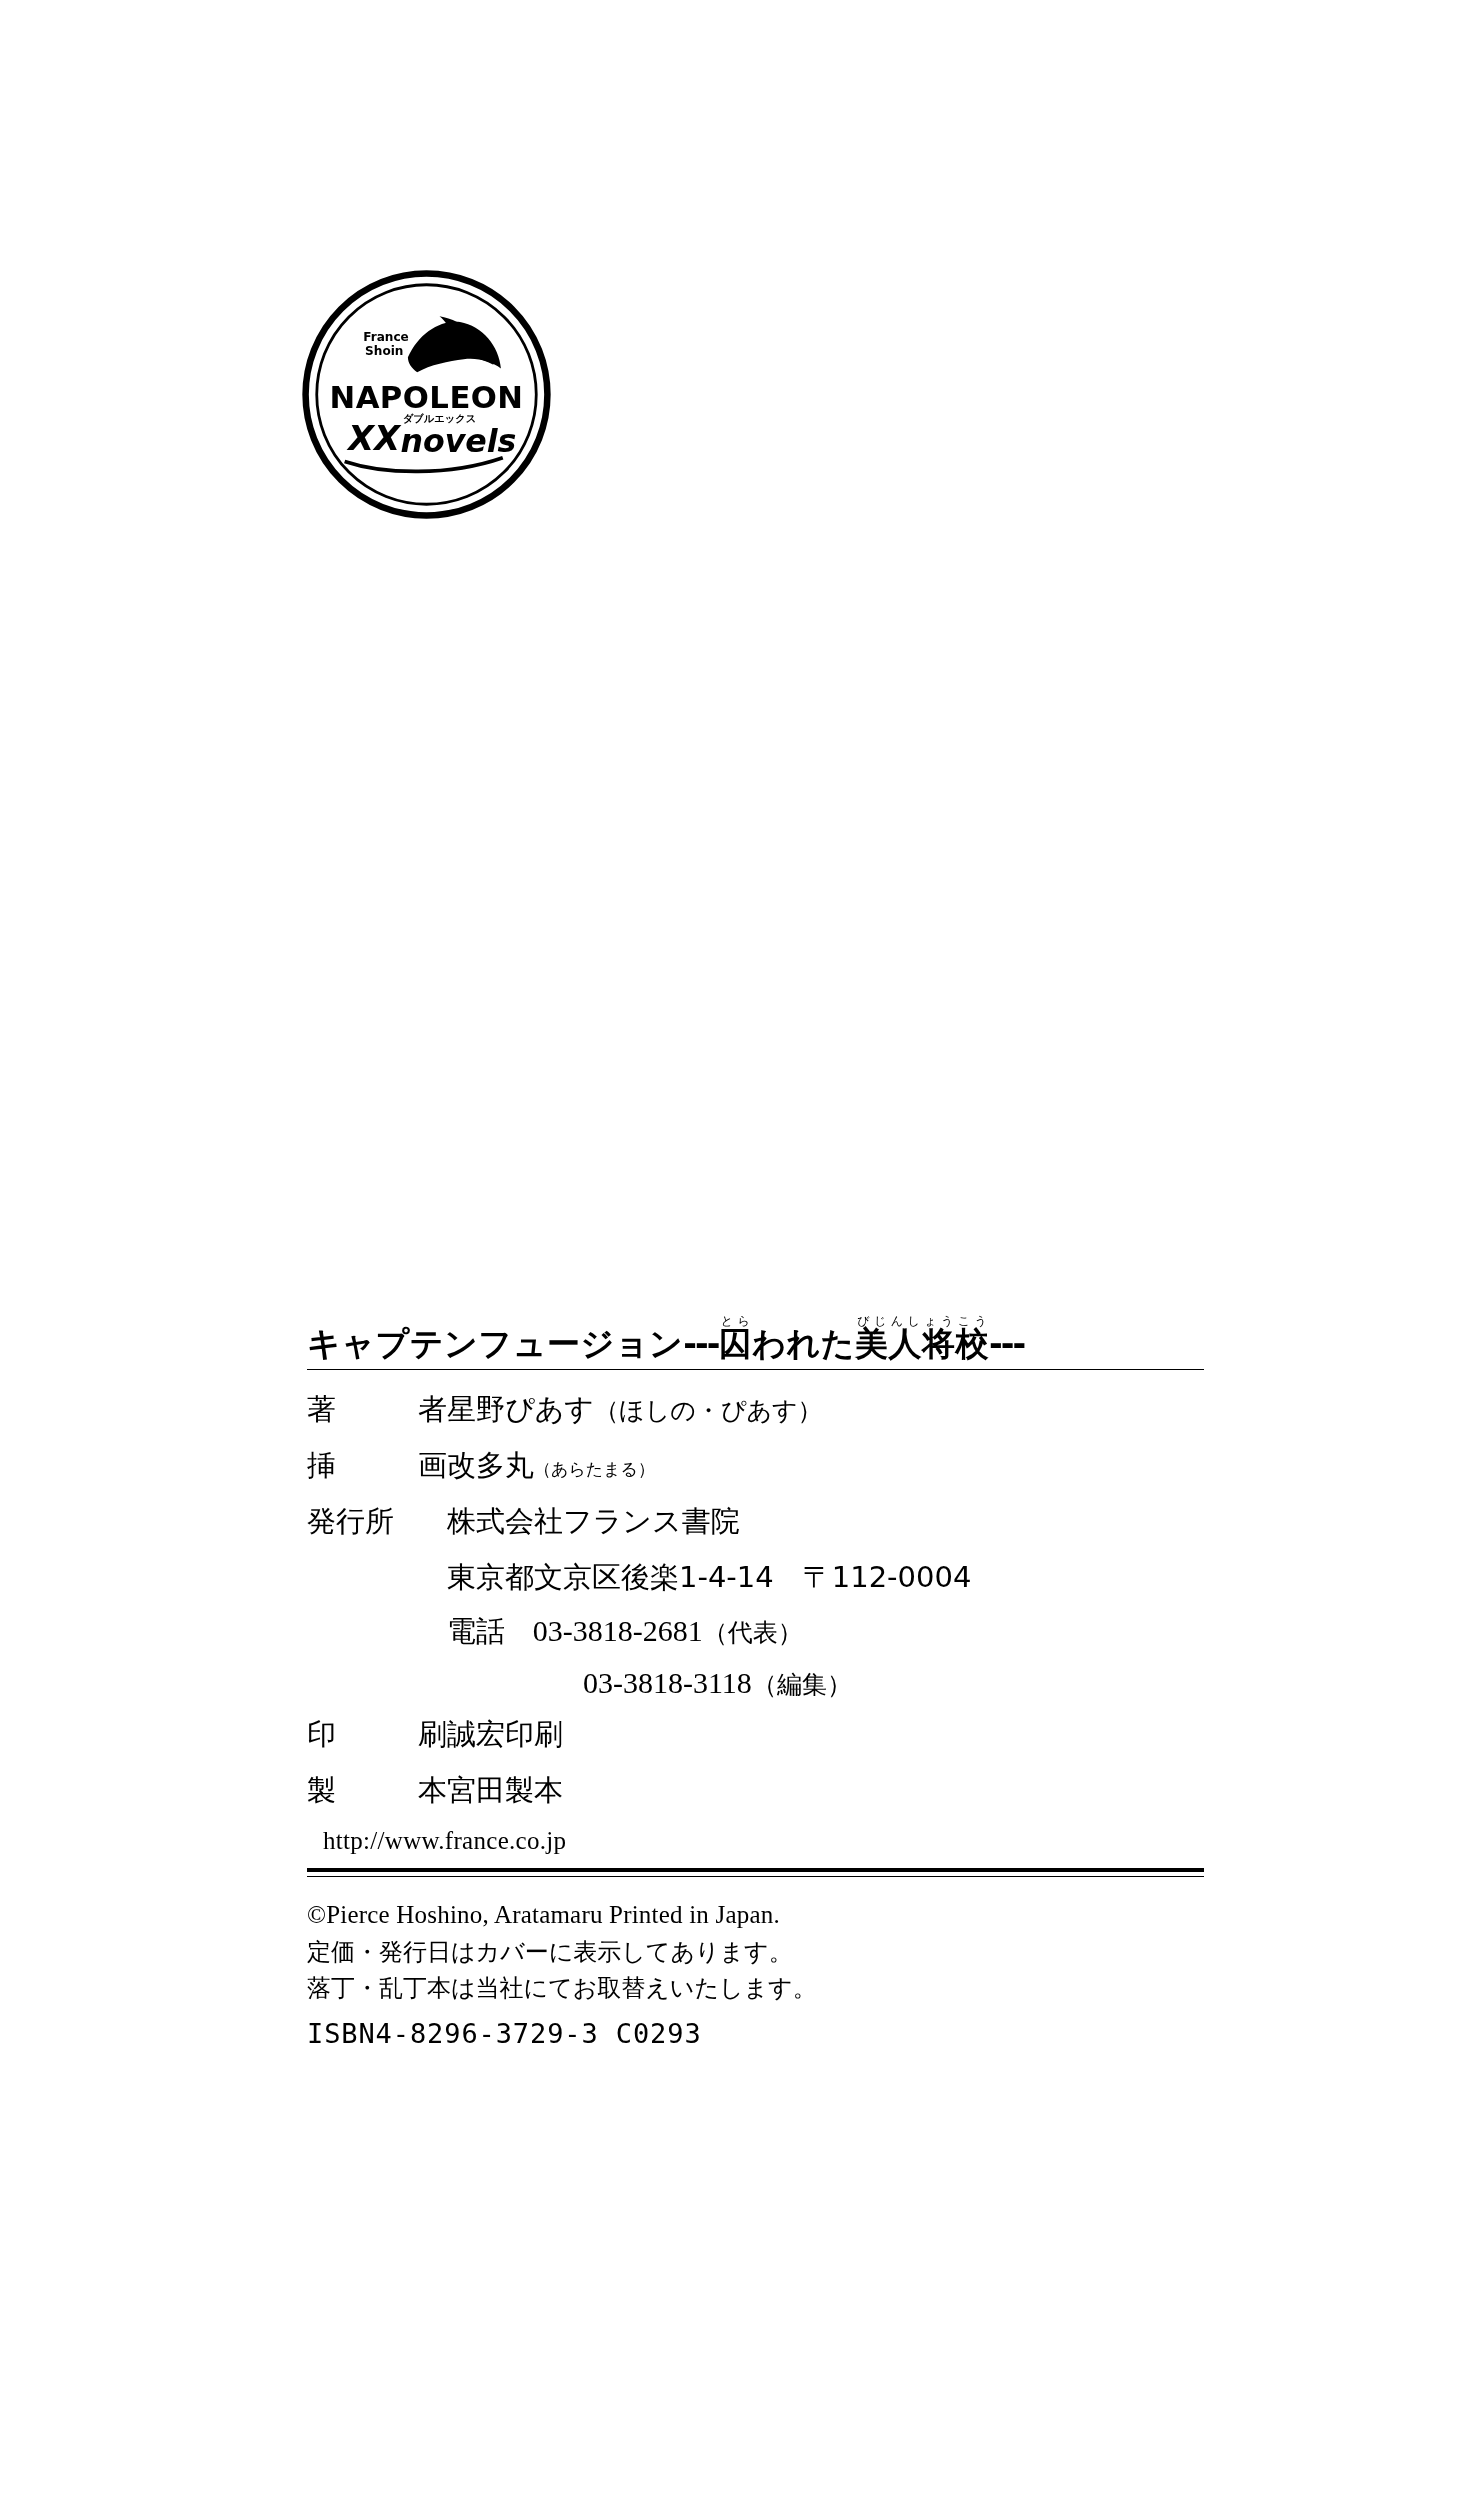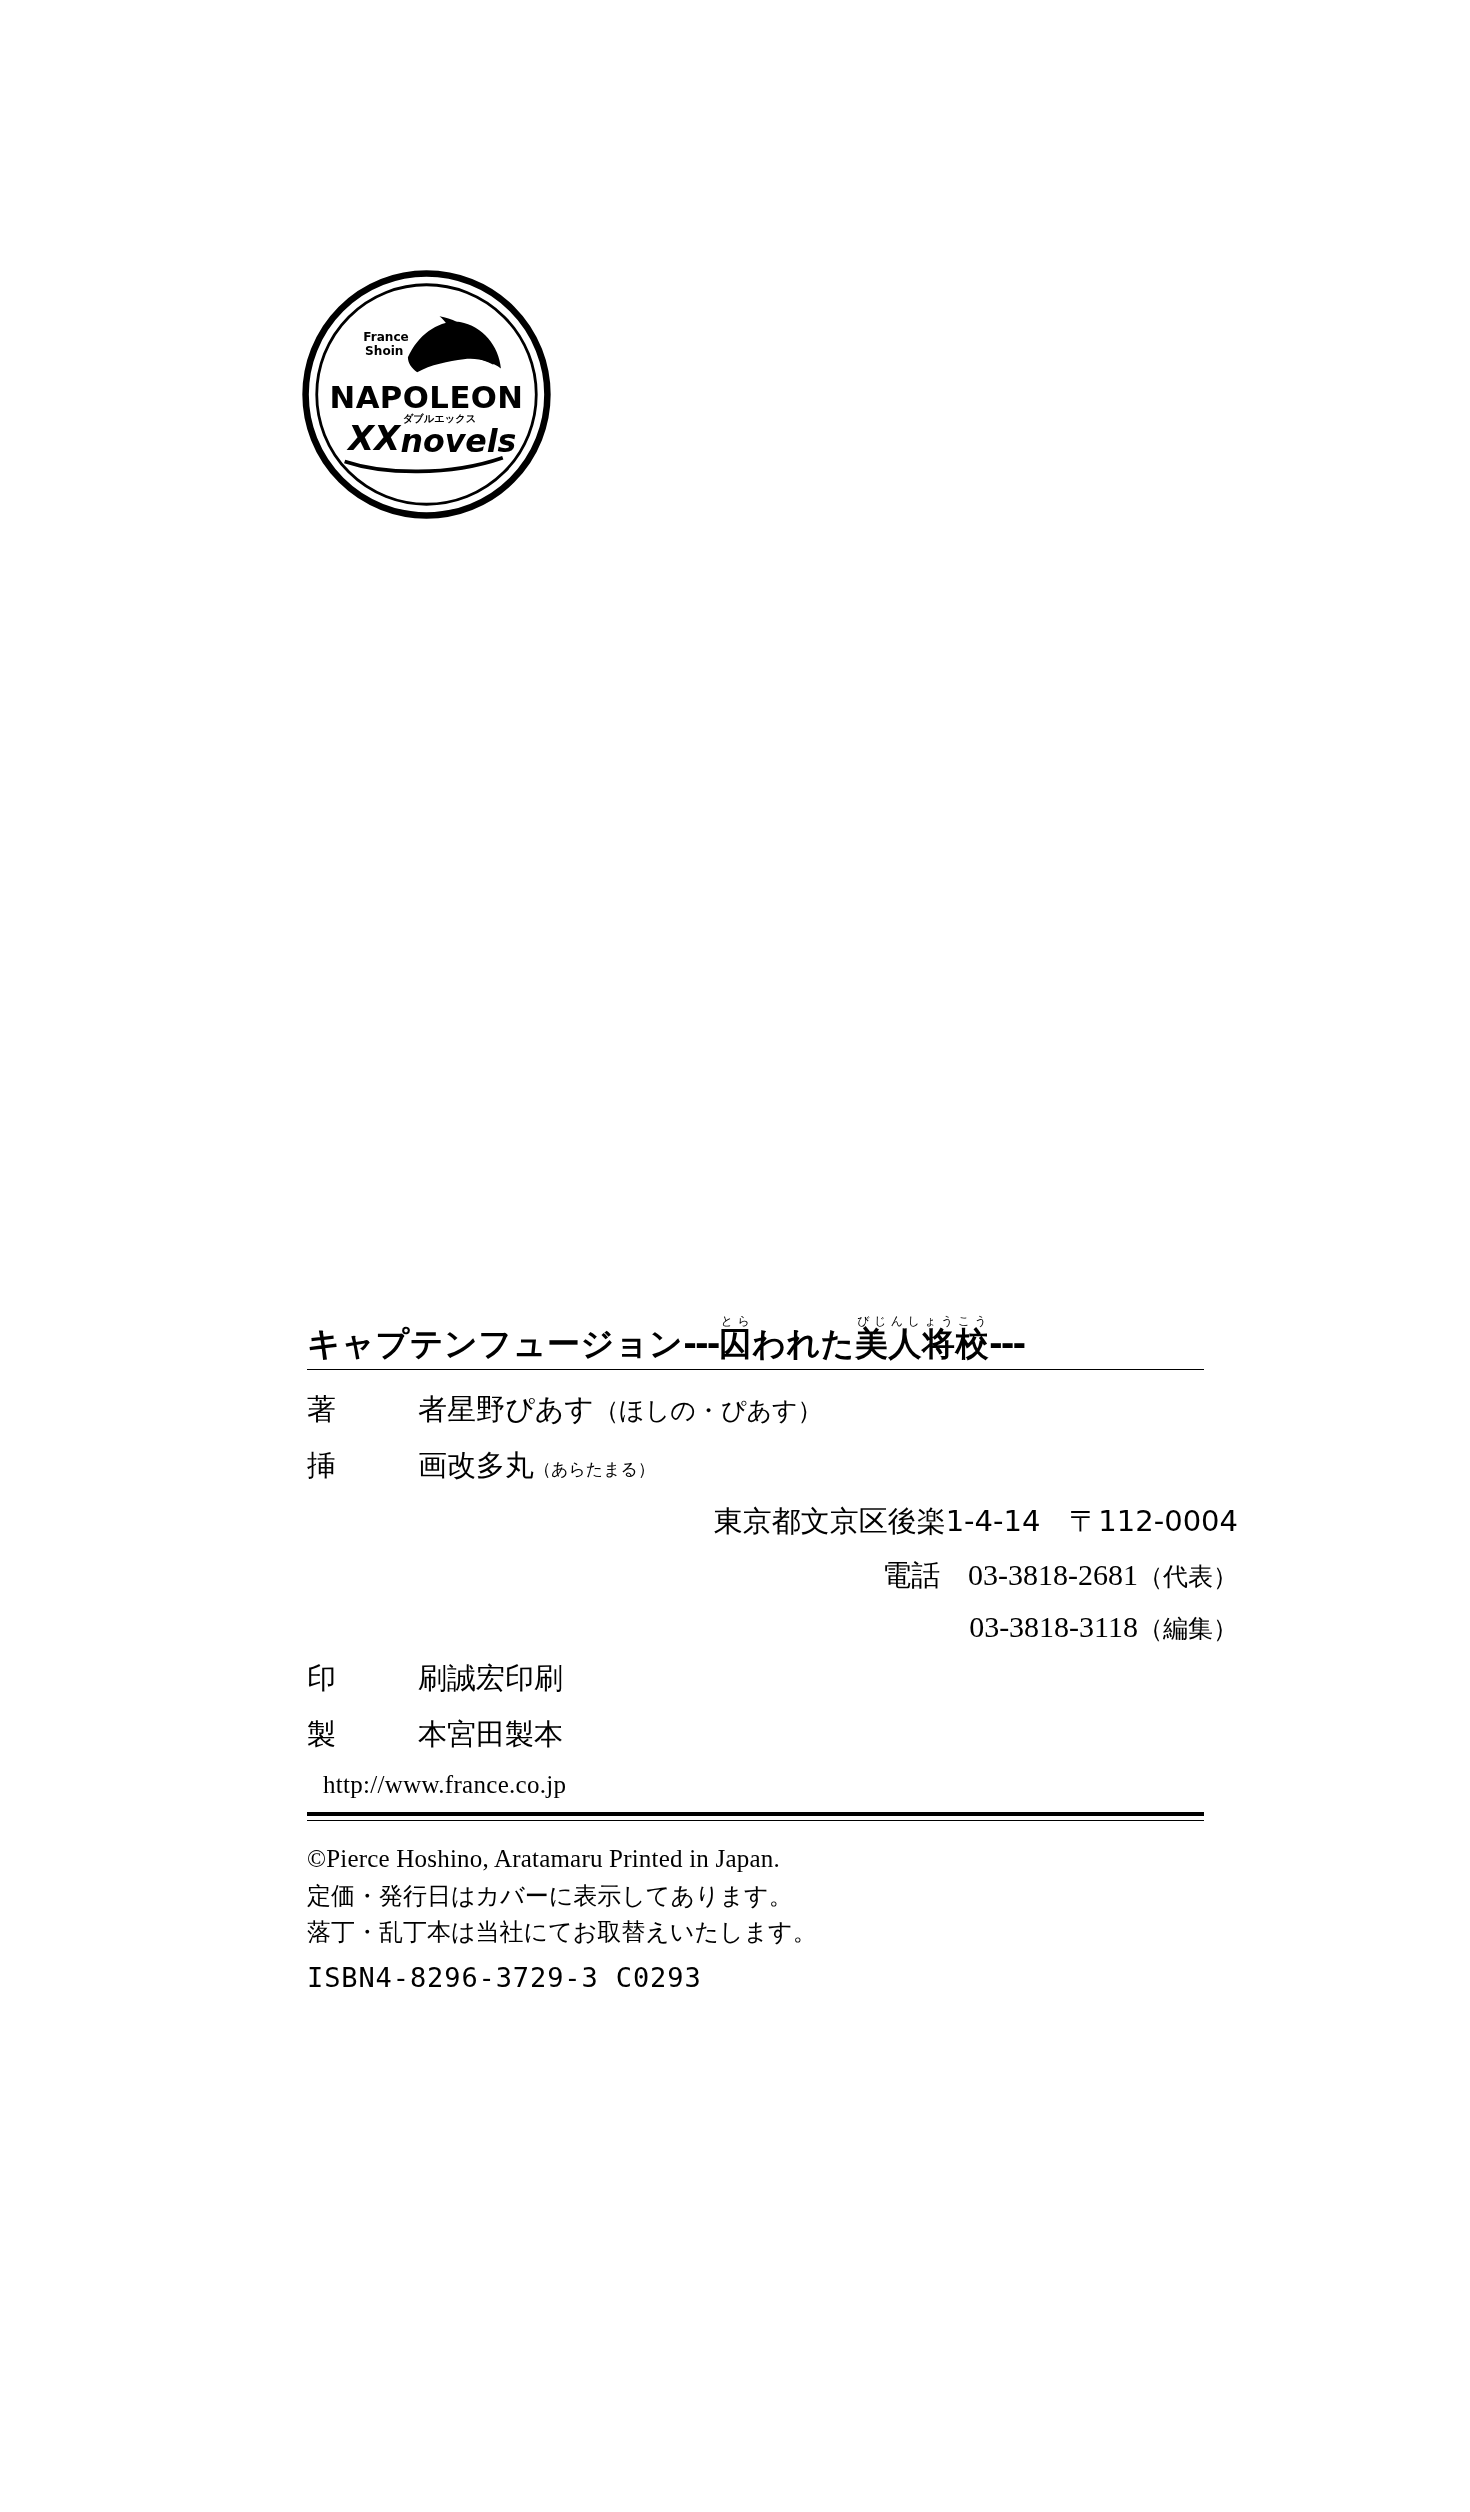--- a/index.html
+++ b/index.html
@@ -91,21 +91,20 @@
     font-size: 25px;
   }
   .row-value .small {
     font-size: 17px;
   }
   .sub-row {
     display: flex;
     align-items: baseline;
     margin-bottom: 14px;
     white-space: nowrap;
-    justify-content: flex-end;
   }
   .sub-indent { width: 140px; flex: 0 0 140px; }
   .sub-indent2 { width: 276px; flex: 0 0 276px; }
 
   .nums { font-family: "Liberation Serif", serif; font-size: 30px; }
   .url {
     font-family: "Liberation Serif", serif;
     font-size: 25px;
     margin-left: 16px;
     margin-top: 3.7px;
@@ -199,20 +198,28 @@
     <div class="row">
       <div class="row-label two">
         <span>挿</span>
         <span>画</span>
       </div>
       <div class="row-value">
         <span>改多丸</span><span class="small">（あらたまる）</span>
       </div>
     </div>
 
+    <div class="row">
+      <div class="row-label">
+        <span>発行所</span>
+      </div>
+      <div class="row-value">
+        <span>株式会社フランス書院</span>
+      </div>
+    </div>
 
     <div class="sub-row">
       <div class="sub-indent"></div>
       <div class="row-value">東京都文京区後楽1-4-14　〒112-0004</div>
     </div>
 
     <div class="sub-row">
       <div class="sub-indent"></div>
       <div class="row-value">
         <span>電話</span>

